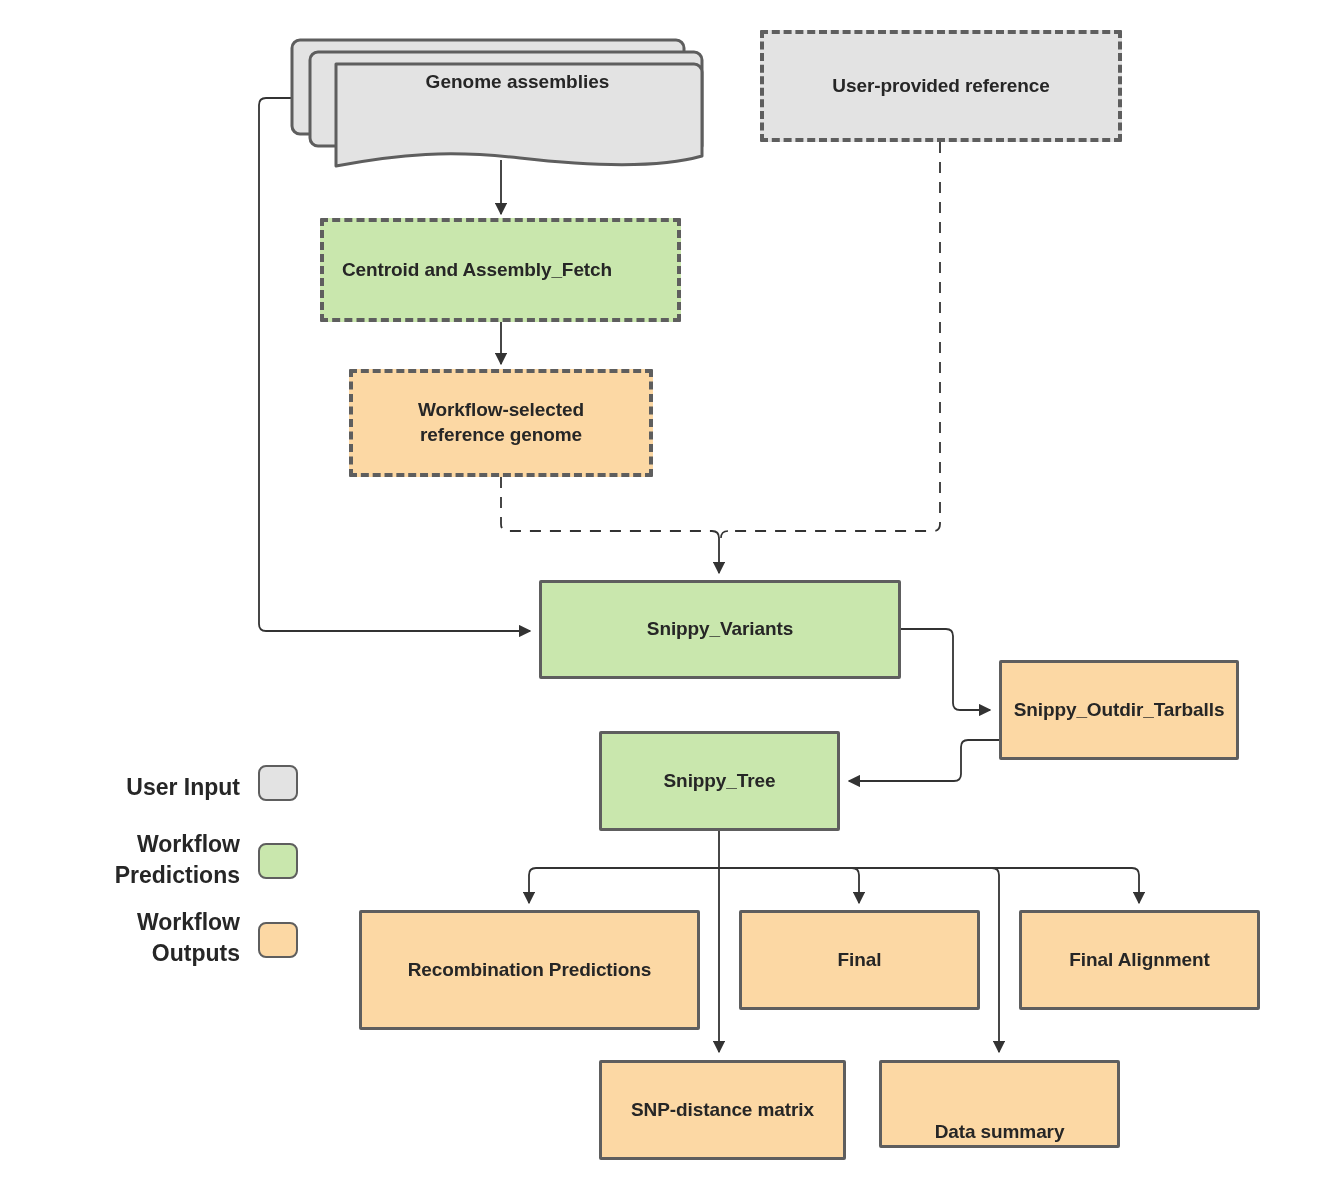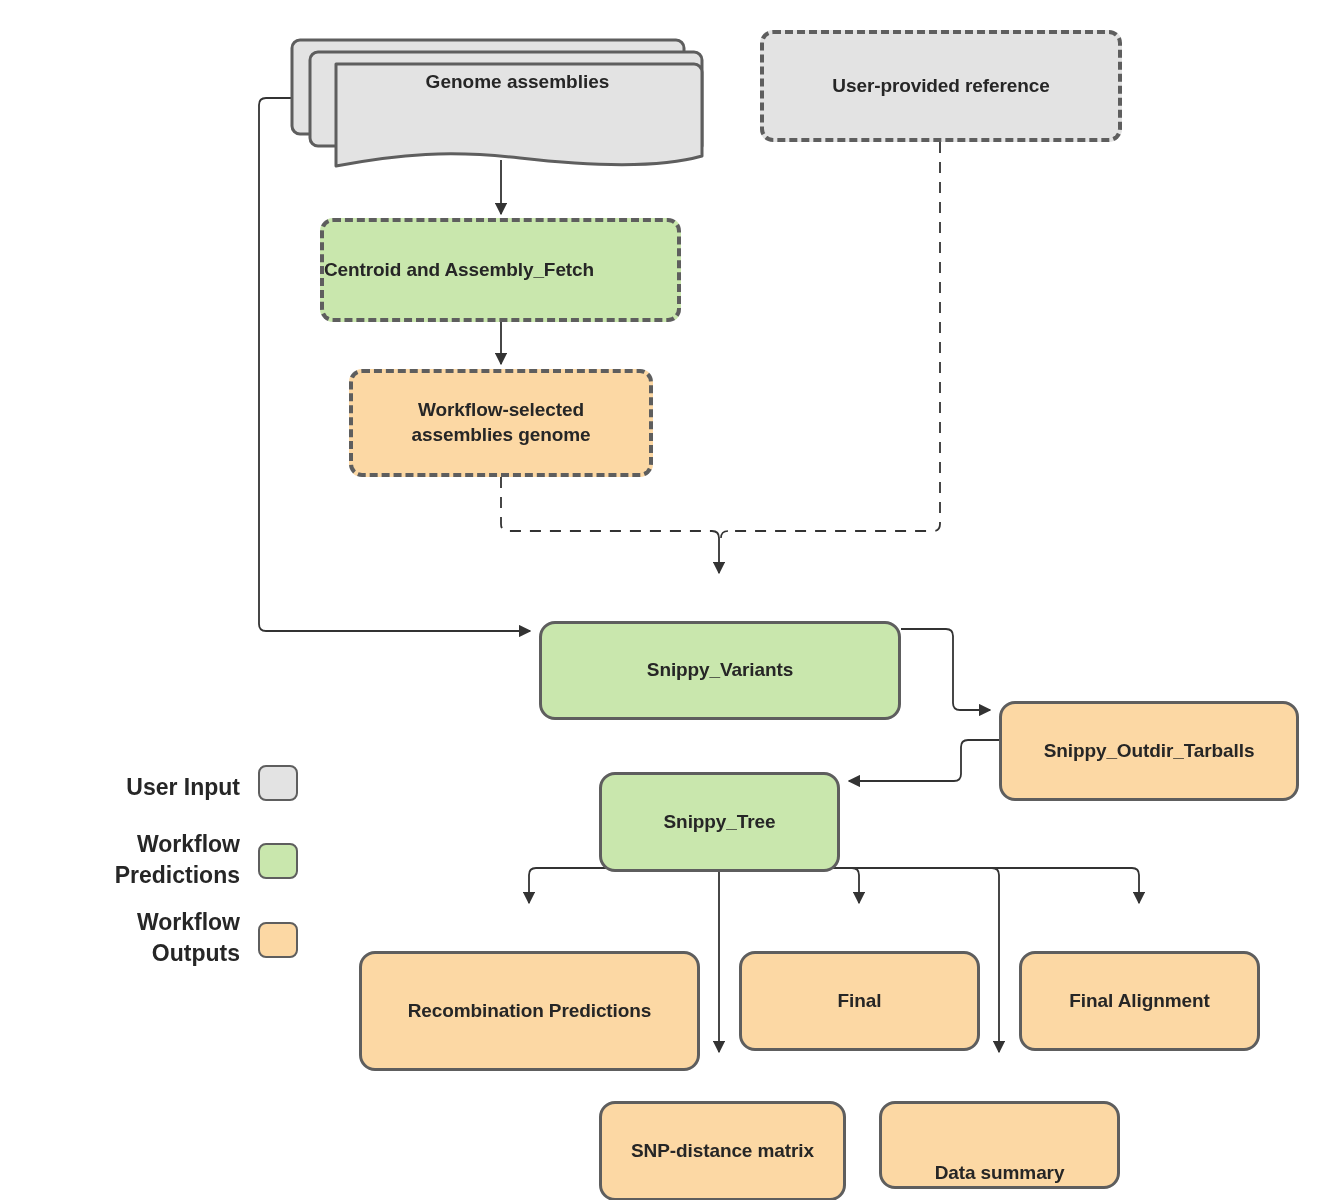--- a/index.html
+++ b/index.html
@@ -29,26 +29,25 @@
     text-align: center;
     color: #262626;
     font-weight: bold;
     font-size: 19px;
     line-height: 1.3;
     letter-spacing: -0.1px;
     z-index: 3;
   }
   .solid-box {
     border: 3px solid #5e5e5e;
-    border-radius: 16px;
-    margin-top: 41px;
+    border-radius: 2px;
   }
   .dashed-box {
     border: 4px dashed #5e5e5e;
-    border-radius: 13px;
+    border-radius: 1px;
   }
   .fill-gray   { background: #e3e3e3; }
   .fill-green  { background: #c9e7ad; }
   .fill-orange { background: #fcd8a4; }
 
   
   #genome-assemblies {
     position: absolute;
     left: 290px; top: 28px;
     width: 420px; height: 148px;
@@ -146,34 +145,34 @@
                C 160 122 110 126 46 138 z"></path>
     </g>
   </svg>
   <div class="ga-label">Genome assemblies</div>
 </div>
 
 <div class="node dashed-box fill-gray" style="left:760px; top:30px; width:362px; height:112px;">
   <span>User-provided reference</span>
 </div>
 
-<div class="node dashed-box fill-green" style="left:320px; top:218px; width:361px; height:104px; justify-content:flex-start; ">
+<div class="node dashed-box fill-green" style="left:320px; top:218px; width:361px; height:104px; justify-content:flex-start; padding-left:18px;">
   <span>Centroid and Assembly_Fetch</span>
 </div>
 
 <div class="node dashed-box fill-orange" style="left:349px; top:369px; width:304px; height:108px; flex-direction:column;">
   <span>Workflow-selected</span>
-  <span>assemblies genome</span>
+  <span>reference genome</span>
 </div>
 
 <div class="node solid-box fill-green" style="left:539px; top:580px; width:362px; height:99px;">
   <span>Snippy_Variants</span>
 </div>
 
-<div class="node solid-box fill-orange" style="left:999px; top:660px; width:300px; height:100px;">
+<div class="node solid-box fill-orange" style="left:999px; top:660px; width:240px; height:100px;">
   <span>Snippy_Outdir_Tarballs</span>
 </div>
 
 <div class="node solid-box fill-green" style="left:599px; top:731px; width:241px; height:100px;">
   <span>Snippy_Tree</span>
 </div>
 
 <div class="node solid-box fill-orange" style="left:359px; top:910px; width:341px; height:120px;">
   <span>Recombination Predictions</span>
 </div>

